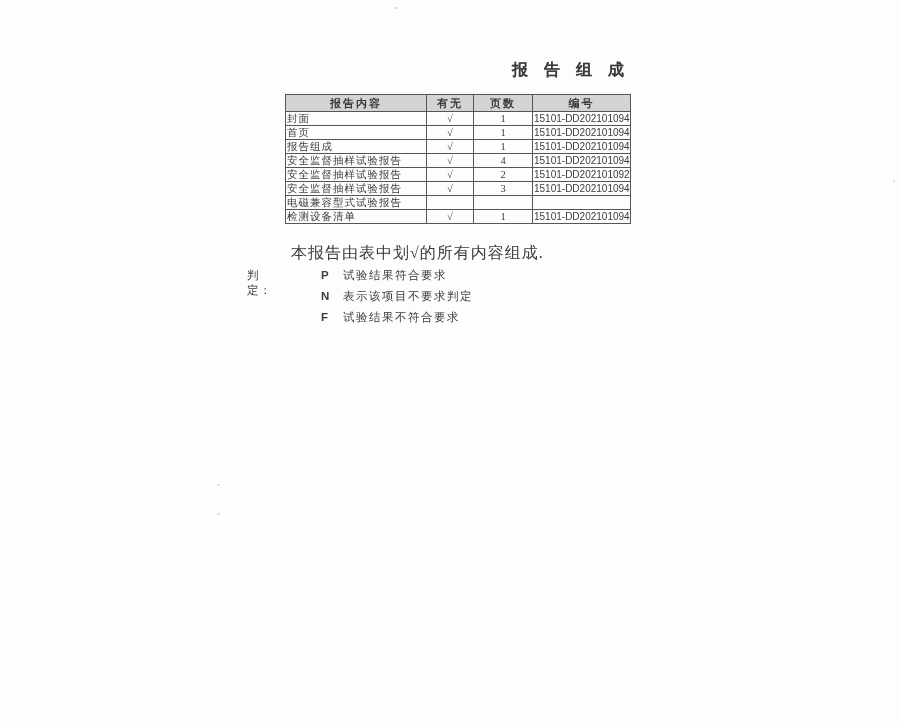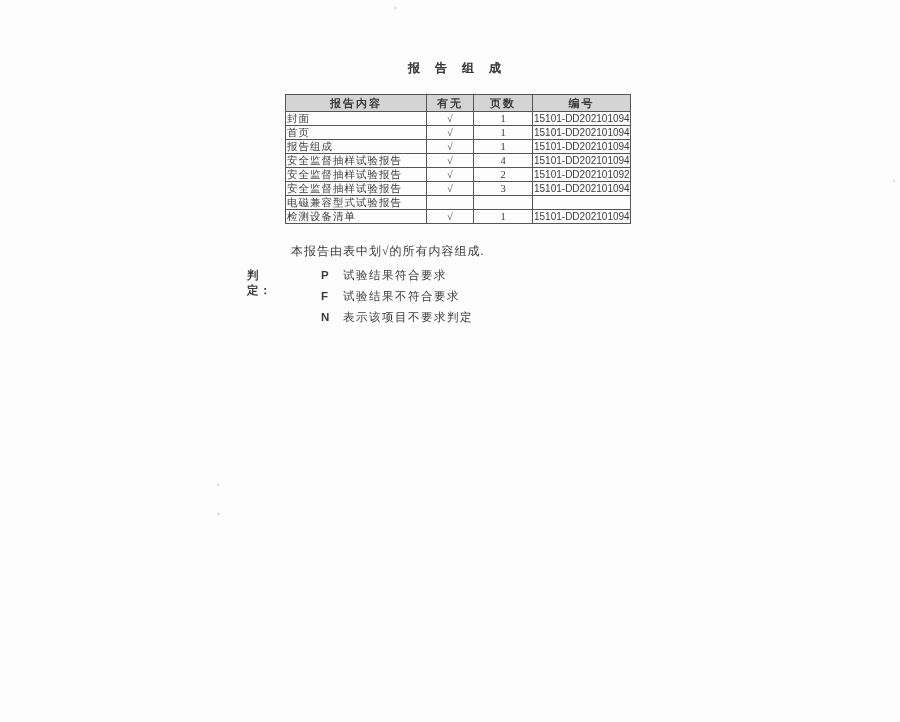--- a/index.html
+++ b/index.html
@@ -27,22 +27,22 @@
     background:#b9b9b9;border-radius:50%;opacity:.55;
   }
   .speck.s1{left:394px;top:7px;}
   .speck.s2{left:217px;top:484px;}
   .speck.s3{left:217px;top:513px;}
   .speck.s4{left:893px;top:180px;width:2px;}
 
   .doc-title{
     position:absolute;
     left:285px;top:60px;width:345px;
-    text-align:center;
-    font-size:12px;font-weight:bold;
+    text-align:right;
+    font-size:16px;font-weight:bold;
     letter-spacing:6px;
     color:#3a3a3a;
     text-shadow:0 0 .4px rgba(0,0,0,.35);
   }
 
   table.report{
     position:absolute;
     left:285px;top:94px;
     width:345px;
     border-collapse:collapse;
@@ -76,34 +76,34 @@
     text-align:right;
     font-family:"Liberation Sans","DejaVu Sans",sans-serif;
     font-size:10px;
     letter-spacing:0;
     margin-left:44px;
   }
 
   .footnote{
     position:absolute;
     left:291px;top:243px;
-    font-size:12px;
+    font-size:16px;
     letter-spacing:1px;
     color:#3b3b3b;
   }
 
   .judgement{
     position:absolute;
     left:247px;top:268px;
     font-size:11.5px;
     color:#3b3b3b;
   }
   .judgement .jud-label{
     position:absolute;left:0;top:0;
-    letter-spacing:1px;font-weight:bold;
+    letter-spacing:1px;font-weight:normal;
   }
   .judgement .jud-items{
     position:absolute;left:41px;top:0;margin-left:33px;
   }
   .judgement .jud-item{
     height:21px;line-height:15px;
     white-space:nowrap;
   }
   .judgement .jud-code{
     display:inline-block;width:22px;
@@ -193,21 +193,21 @@
 
   <div class="footnote">本报告由表中划√的所有内容组成.</div>
 
   <div class="judgement">
     <span class="jud-label">判定：</span>
     <div class="jud-items">
       <div class="jud-item">
         <span class="jud-code">P</span><span class="jud-desc">试验结果符合要求</span>
       </div>
       <div class="jud-item">
-        <span class="jud-code">F</span><span class="jud-desc">试验结果不符合要求</span>
+        <span class="jud-code">N</span><span class="jud-desc">表示该项目不要求判定</span>
       </div>
       <div class="jud-item">
-        <span class="jud-code">N</span><span class="jud-desc">表示该项目不要求判定</span>
+        <span class="jud-code">F</span><span class="jud-desc">试验结果不符合要求</span>
       </div>
     </div>
   </div>
 
 </div>
 
 </body></html>

